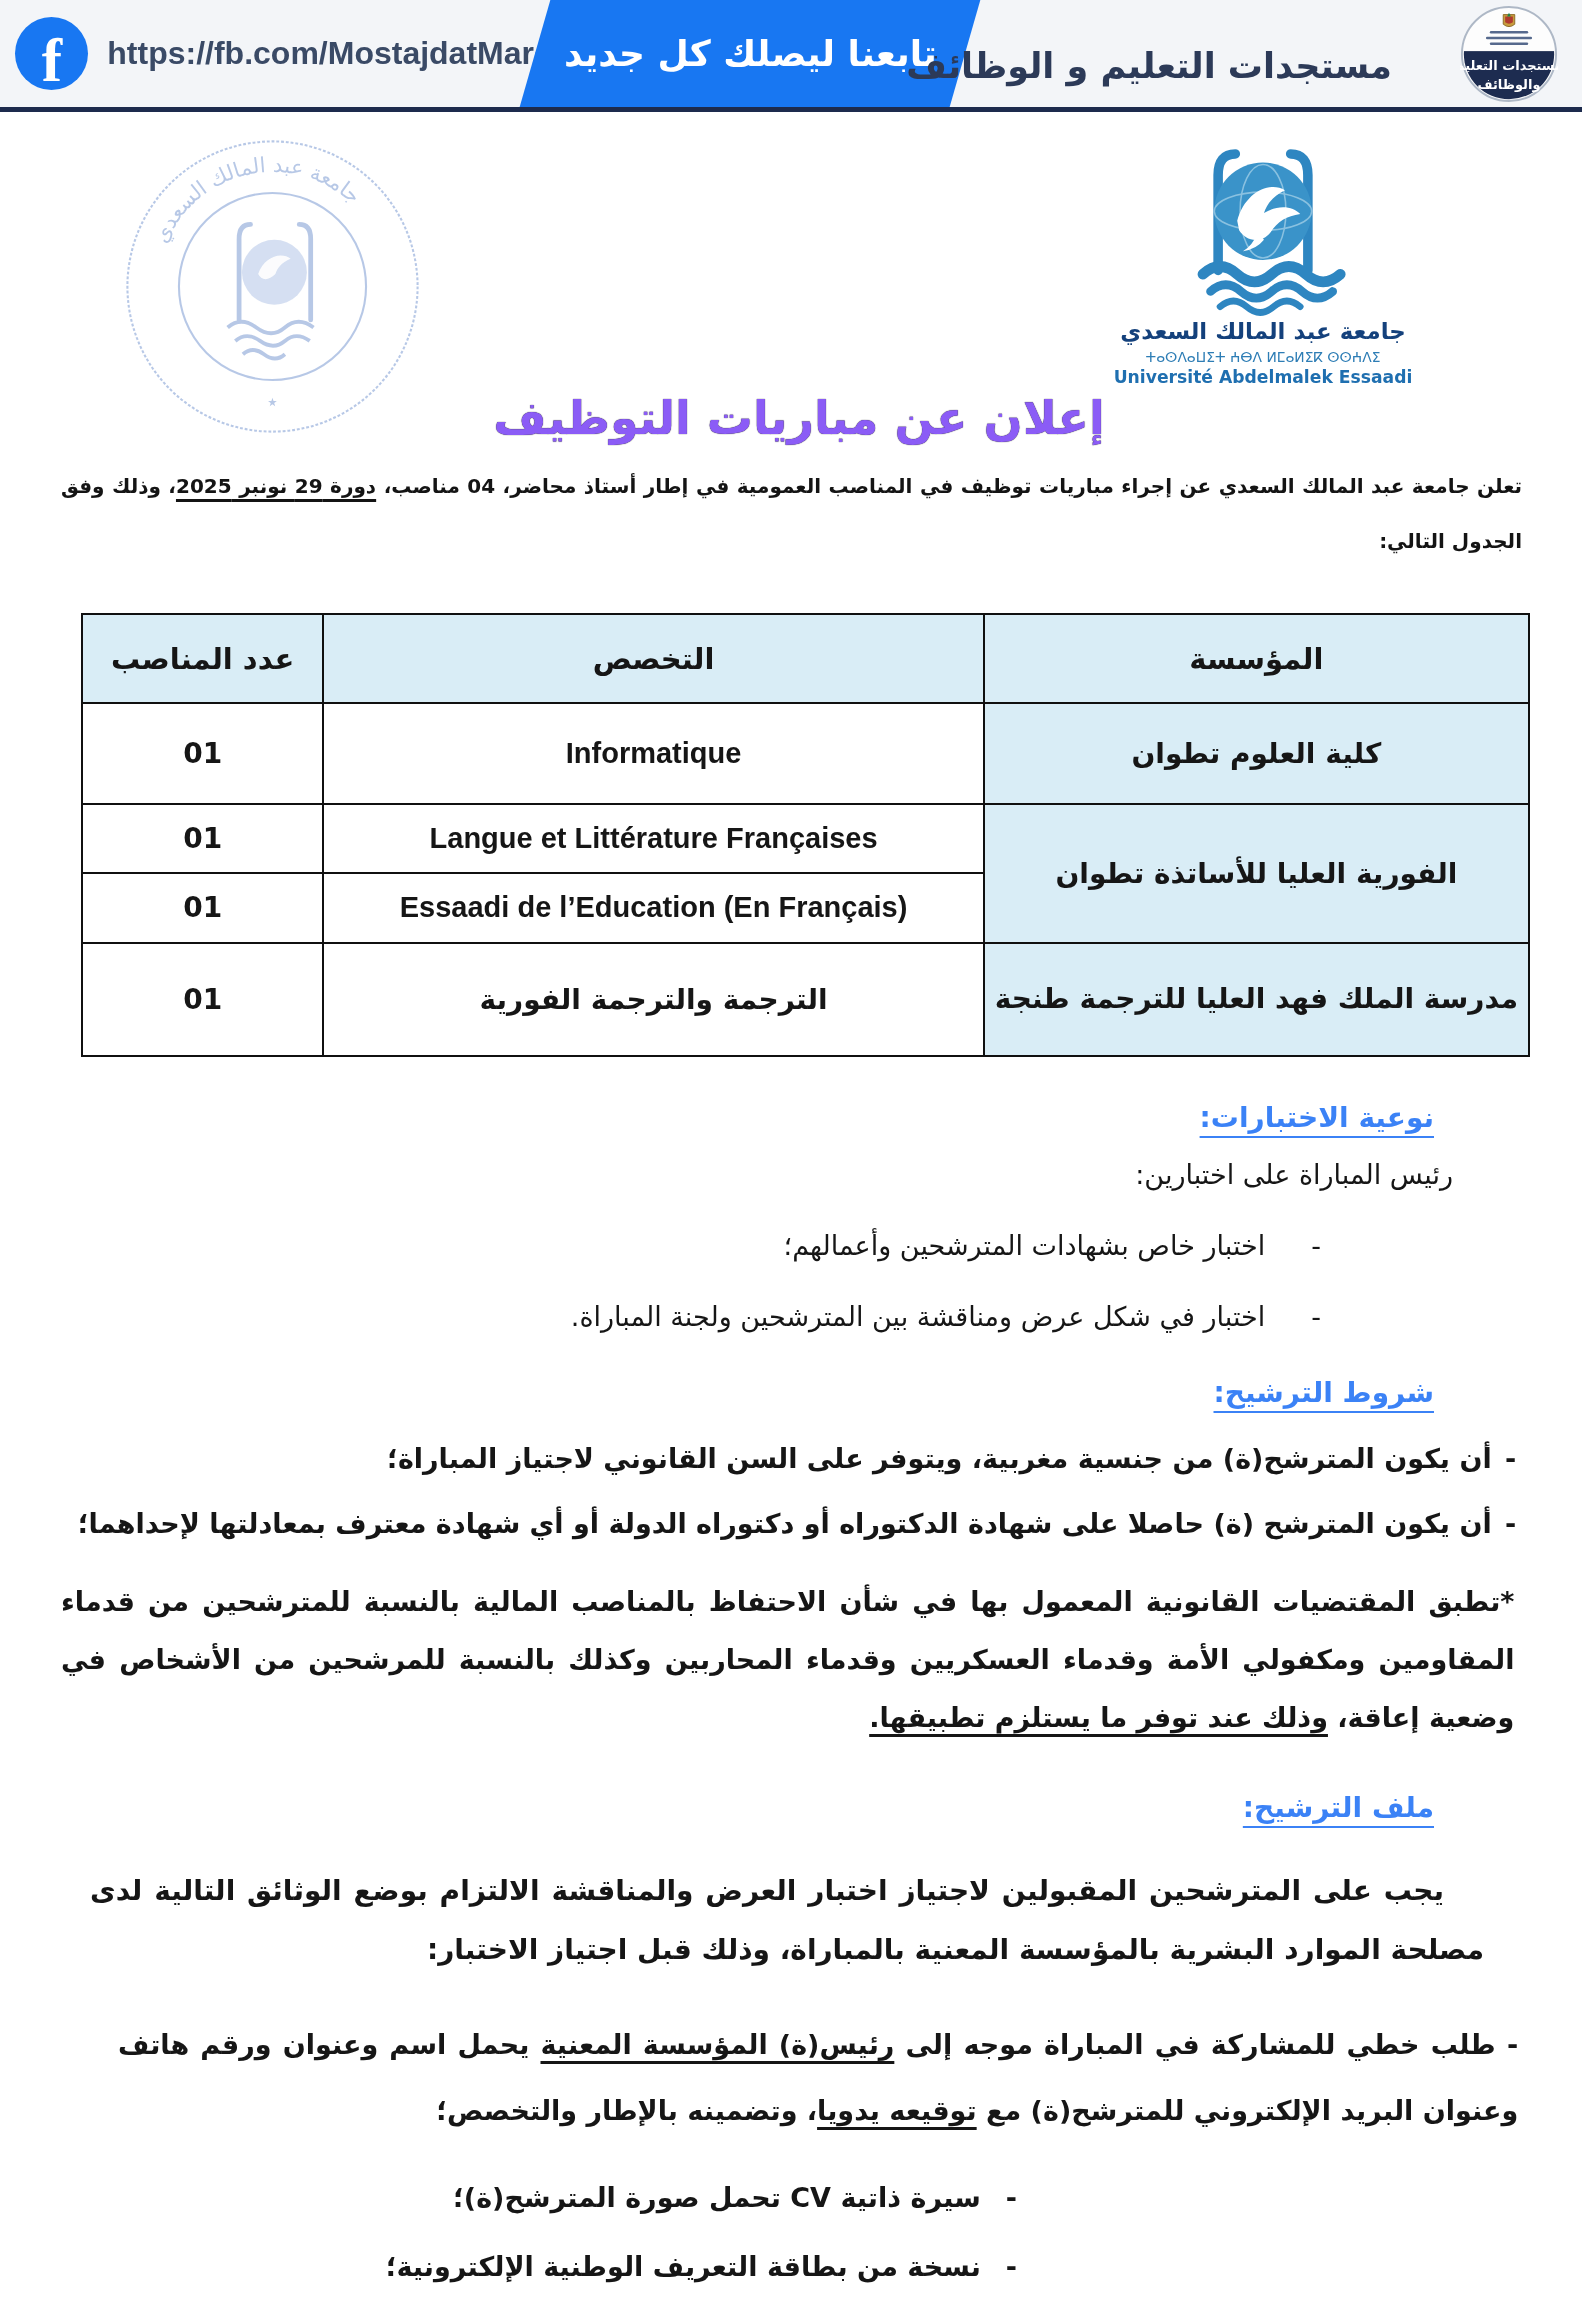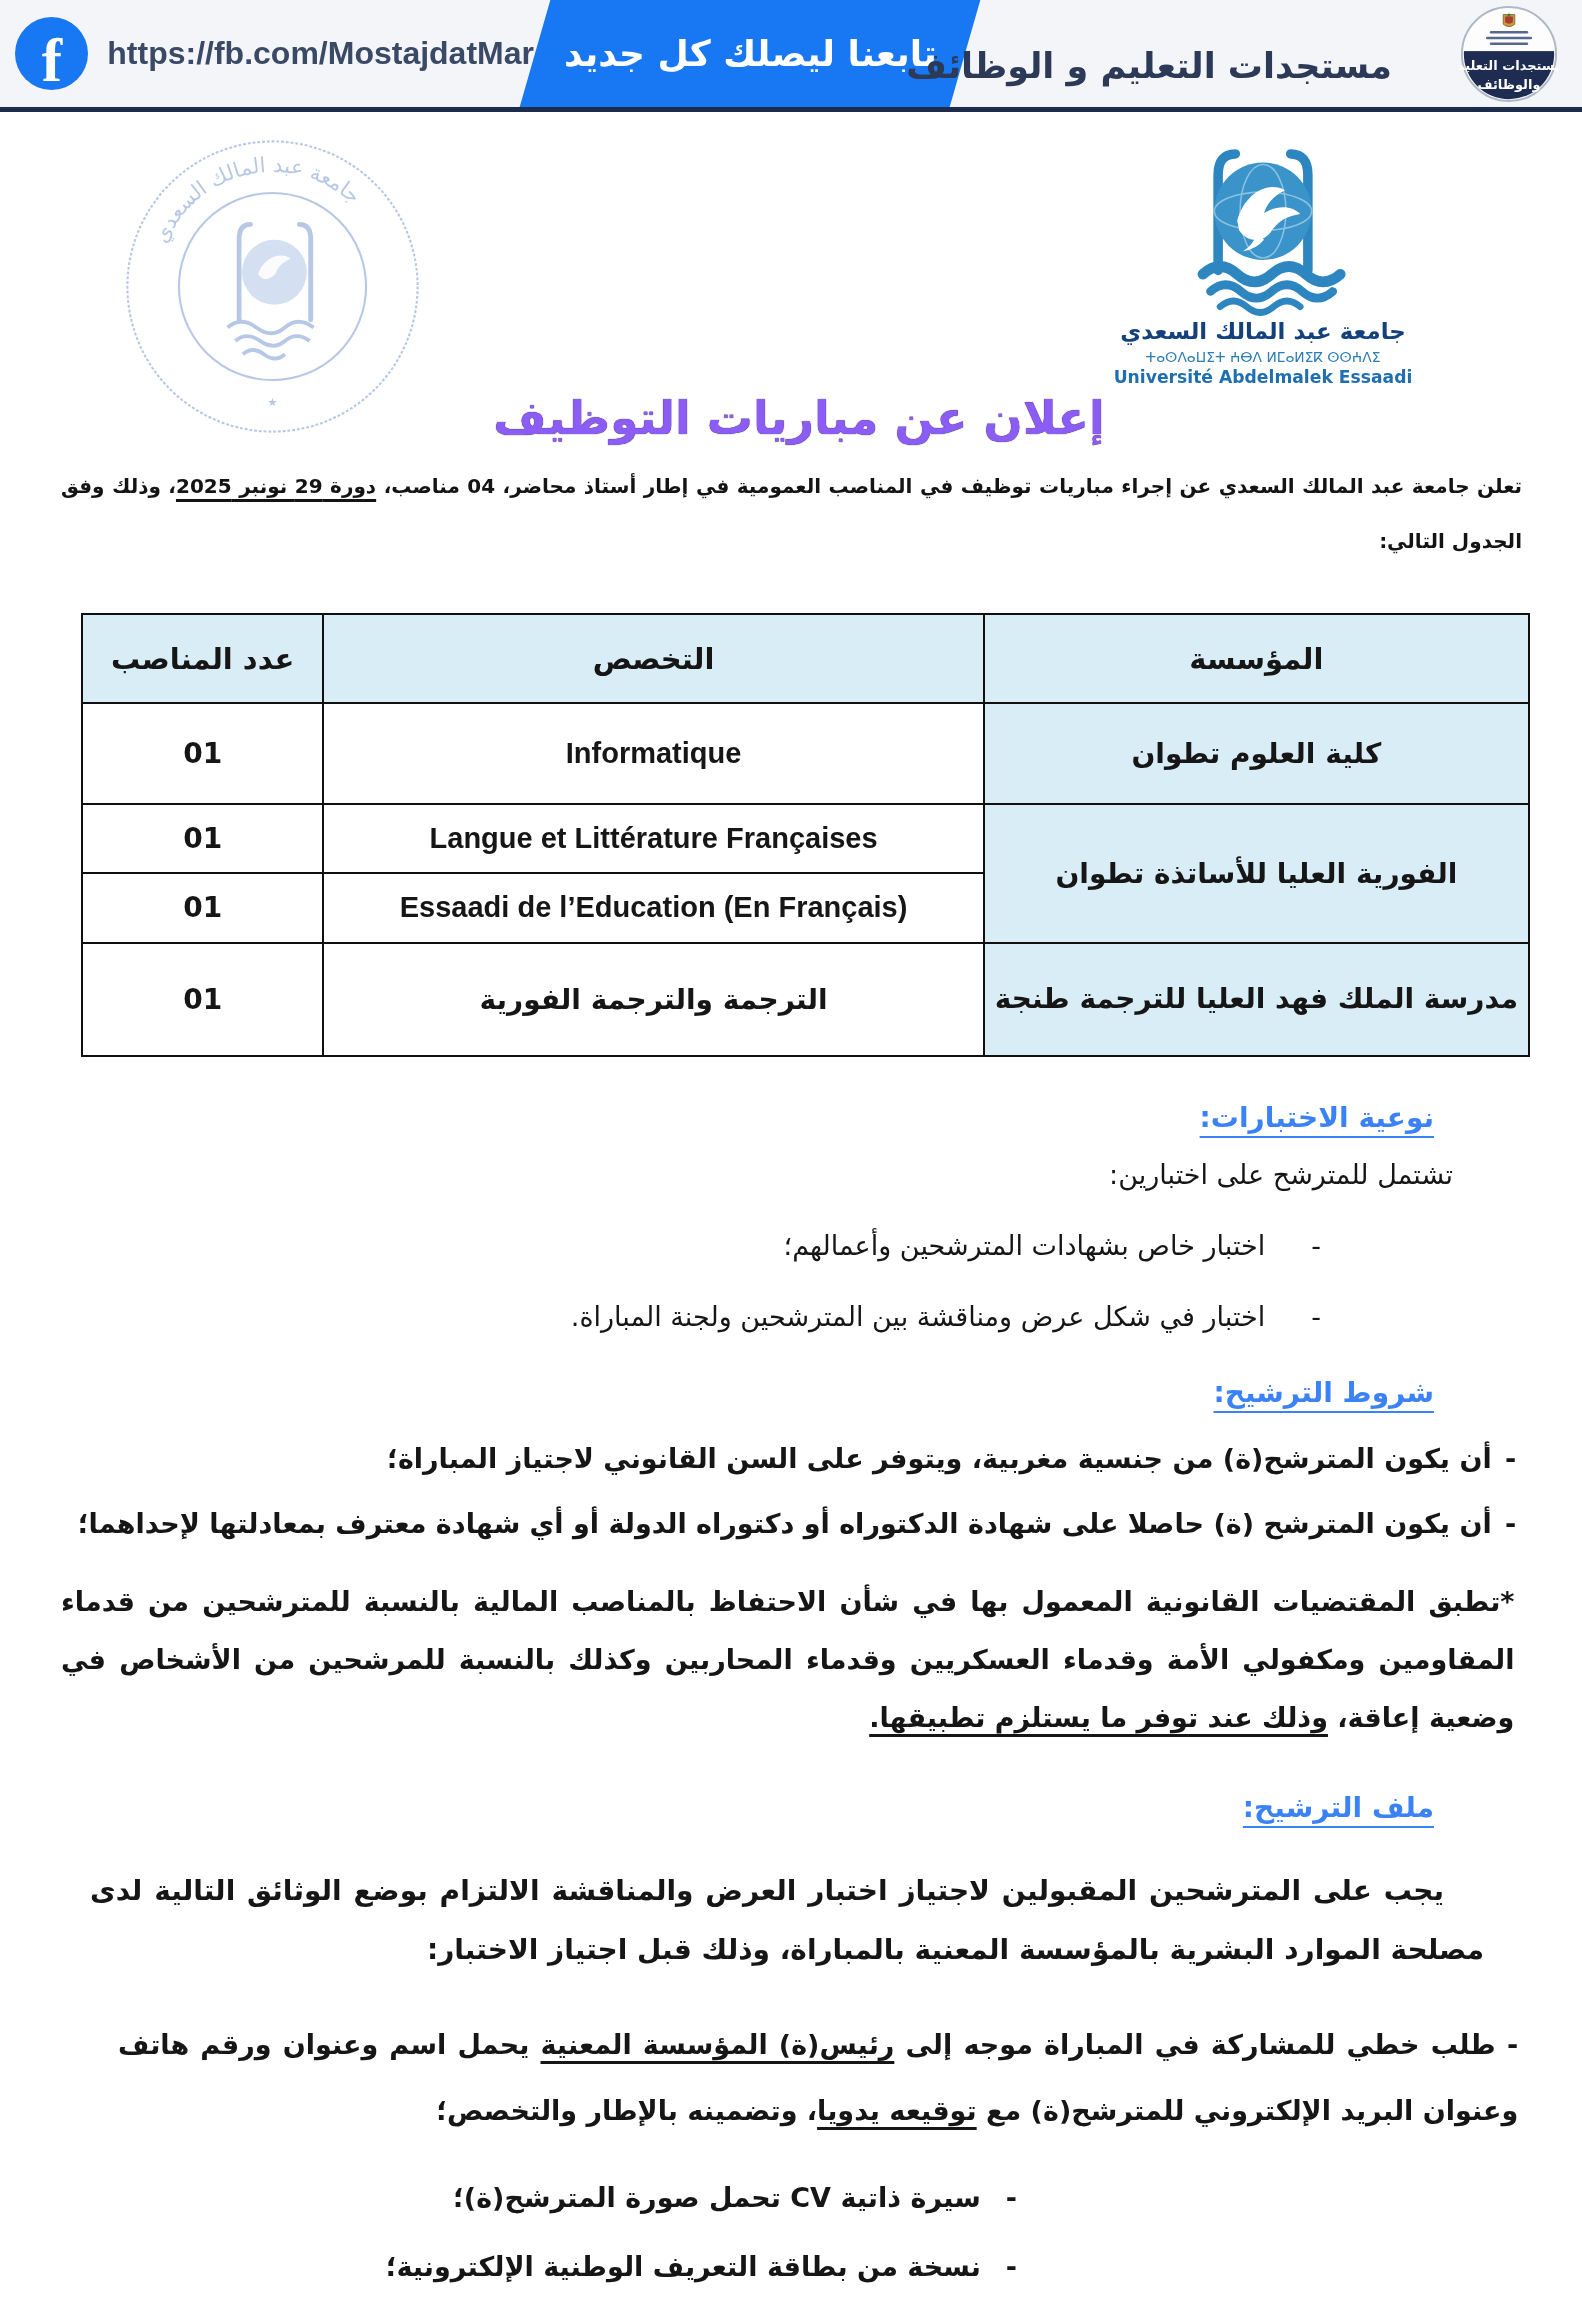--- a/index.html
+++ b/index.html
@@ -202,21 +202,21 @@
     <td class="inst">مدرسة الملك فهد العليا للترجمة طنجة</td>
     <td class="spec">الترجمة والترجمة الفورية</td>
     <td class="cnt">01</td>
   </tr>
 </tbody>
   </table>
 
 <div class="sections">
 
   <h3 class="section-head">نوعية الاختبارات:</h3>
-  <p class="lead">تشتمل للمترشح على اختبارين:</p>
+  <p class="lead">رئيس المباراة على اختبارين:</p>
   <div class="exam-bullet">
     <span class="dash">-</span>
     <span>اختبار خاص بشهادات المترشحين وأعمالهم؛</span>
   </div>
   <div class="exam-bullet">
     <span class="dash">-</span>
     <span>اختبار في شكل عرض ومناقشة بين المترشحين ولجنة المباراة.</span>
   </div>
 
   <h3 class="section-head">شروط الترشيح:</h3>

